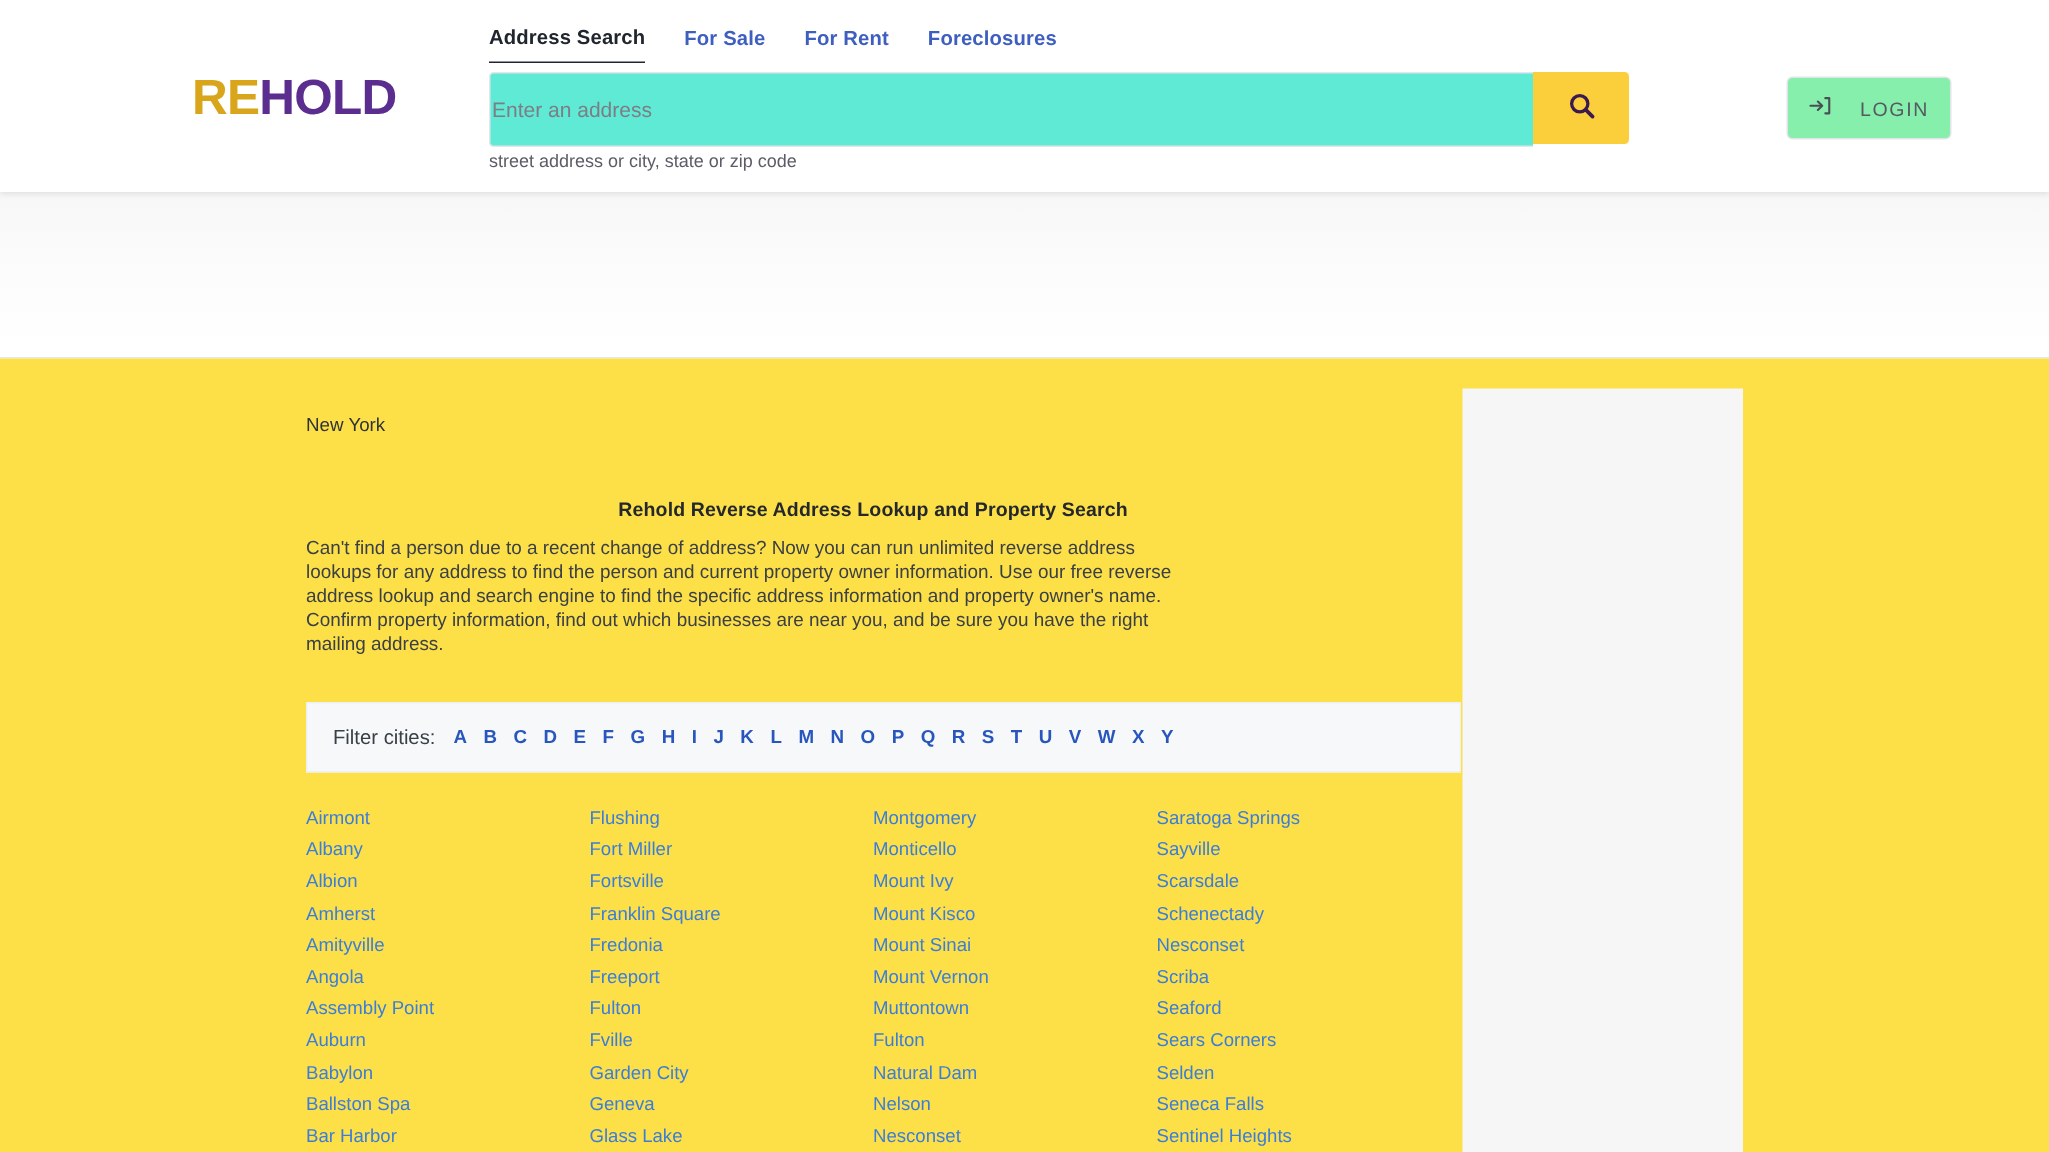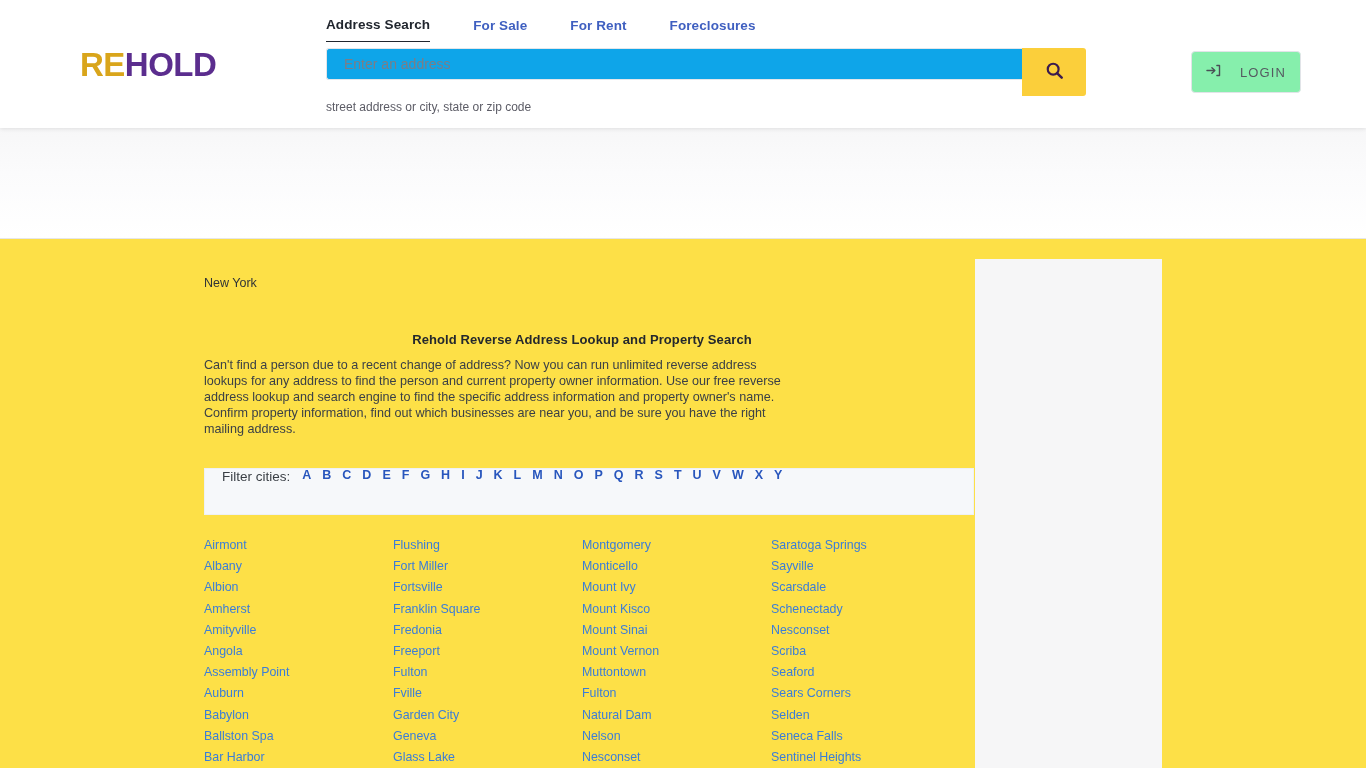--- a/index.html
+++ b/index.html
@@ -28,30 +28,30 @@
   .logo {
     position: absolute;
     left: 80px;
     top: 48px;
     font-size: 33px;
     font-weight: bold;
     letter-spacing: -0.5px;
     line-height: 1;
     user-select: none;
   }
-  .logo .re   { color: #d9a51b; }
+  .logo .re   { color: #d9a51b; margin-left: 48px; }
   .logo .hold { color: #5b2d8e; }
 
   .main-nav {
     position: absolute;
     left: 326px;
     top: 17px;
     display: flex;
     align-items: flex-end;
-    gap: 17px;
+    gap: 0;
   }
   .nav-item {
     font-size: 13.5px;
     font-weight: bold;
     color: #3f5fc0;
     text-decoration: none;
     padding: 0 0 9px 0;
     margin-right: 26px;
     white-space: nowrap;
     letter-spacing: 0.1px;
@@ -65,26 +65,26 @@
   .search-wrap {
     position: absolute;
     left: 326px;
     top: 48px;
     width: 760px;
     height: 48px;
     display: flex;
   }
   .search-input {
     flex: 1;
-    height: 32px;
+    height: 50px;
     border: 1px solid #e3e6ea;
     border-right: none;
     border-radius: 3px 0 0 3px;
-    background: #0ea5e9;
-    padding: 0 17px;
+    background: #5eead4;
+    padding: 0 1px;
     font-size: 14px;
     font-family: "Liberation Sans", sans-serif;
     color: #3d3d3d;
     outline: none;
   }
   .search-input::placeholder { color: #7d7d85; }
   .search-btn {
     width: 64px;
     height: 48px;
     border: none;
@@ -172,21 +172,21 @@
     color: #3b4046;
   }
 
   .filter-bar {
     margin-top: 30px;
     width: 770px;
     height: 47px;
     background: #f6f8fa;
     border: 1px solid #eef1f4;
     display: flex;
-    align-items: flex-start;
+    align-items: center;
     padding-left: 17px;
   }
   .filter-label {
     font-size: 13.5px;
     color: #3a3f45;
     margin-right: 12px;
   }
   .alpha-list { display: flex; align-items: center; }
   .alpha {
     font-size: 12.5px;

